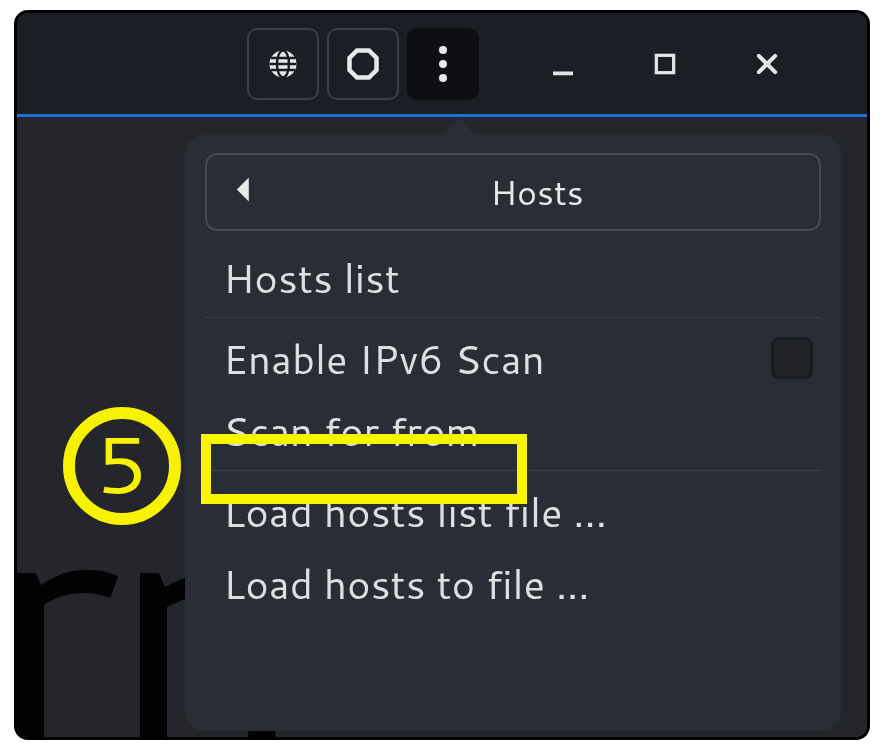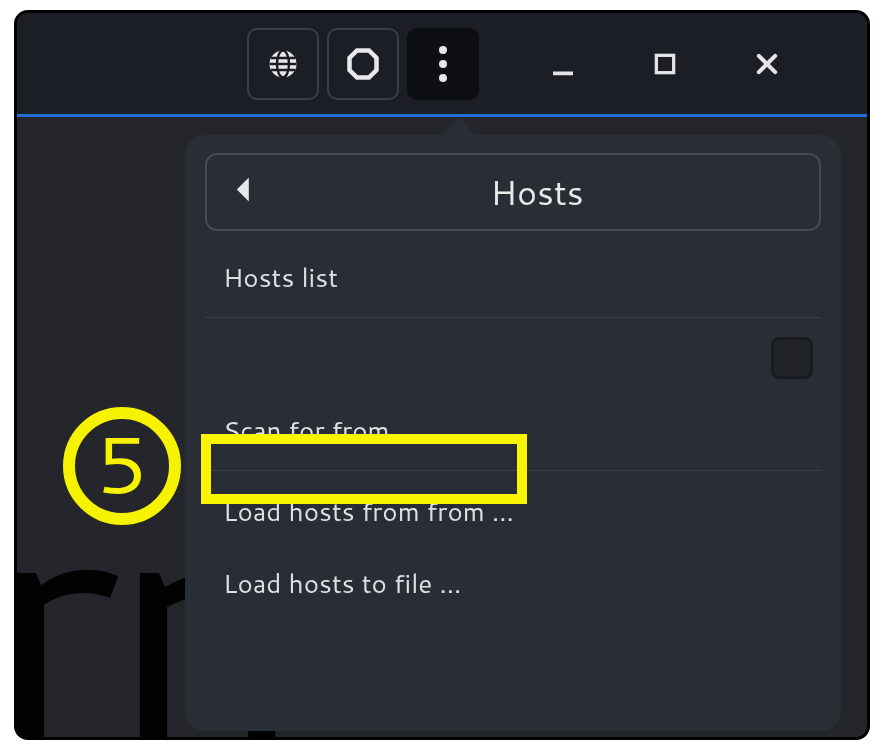--- a/index.html
+++ b/index.html
@@ -109,21 +109,21 @@
     color: #e9e9ea;
     font-size: 34px;
     font-weight: 400;
     margin-left: 48px;
   }
   .menu-item {
     height: 72px;
     display: flex;
     align-items: center;
     color: #dedfe1;
-    font-size: 26px;
+    font-size: 40px;
     font-weight: 400;
     padding: 0 8px 0 18px;
     position: relative;
   }
   .sep {
     height: 1px;
     background: #3a3f48;
     margin: 4px 0;
   }
   .checkbox-box {
@@ -240,28 +240,29 @@
           </svg>
         </div>
         <div class="title">Hosts</div>
       </div>
 
       <div class="menu-item">
         <span>Hosts list</span>
       </div>
       <div class="sep"></div>
       <div class="menu-item">
+        <span>Enable IPv6 Scan</span>
         <div class="checkbox-box"></div>
       </div>
       <div class="menu-item">
         <span>Scan for from</span>
       </div>
       <div class="sep"></div>
       <div class="menu-item">
-        <span>Load hosts from from ...</span>
+        <span>Load hosts list file ...</span>
       </div>
       <div class="menu-item">
         <span>Load hosts to file ...</span>
       </div>
     </div>
 
     <div class="highlight-box"></div>
     <div class="annot-circle">
       <span data-num="5">5</span>
     </div>

